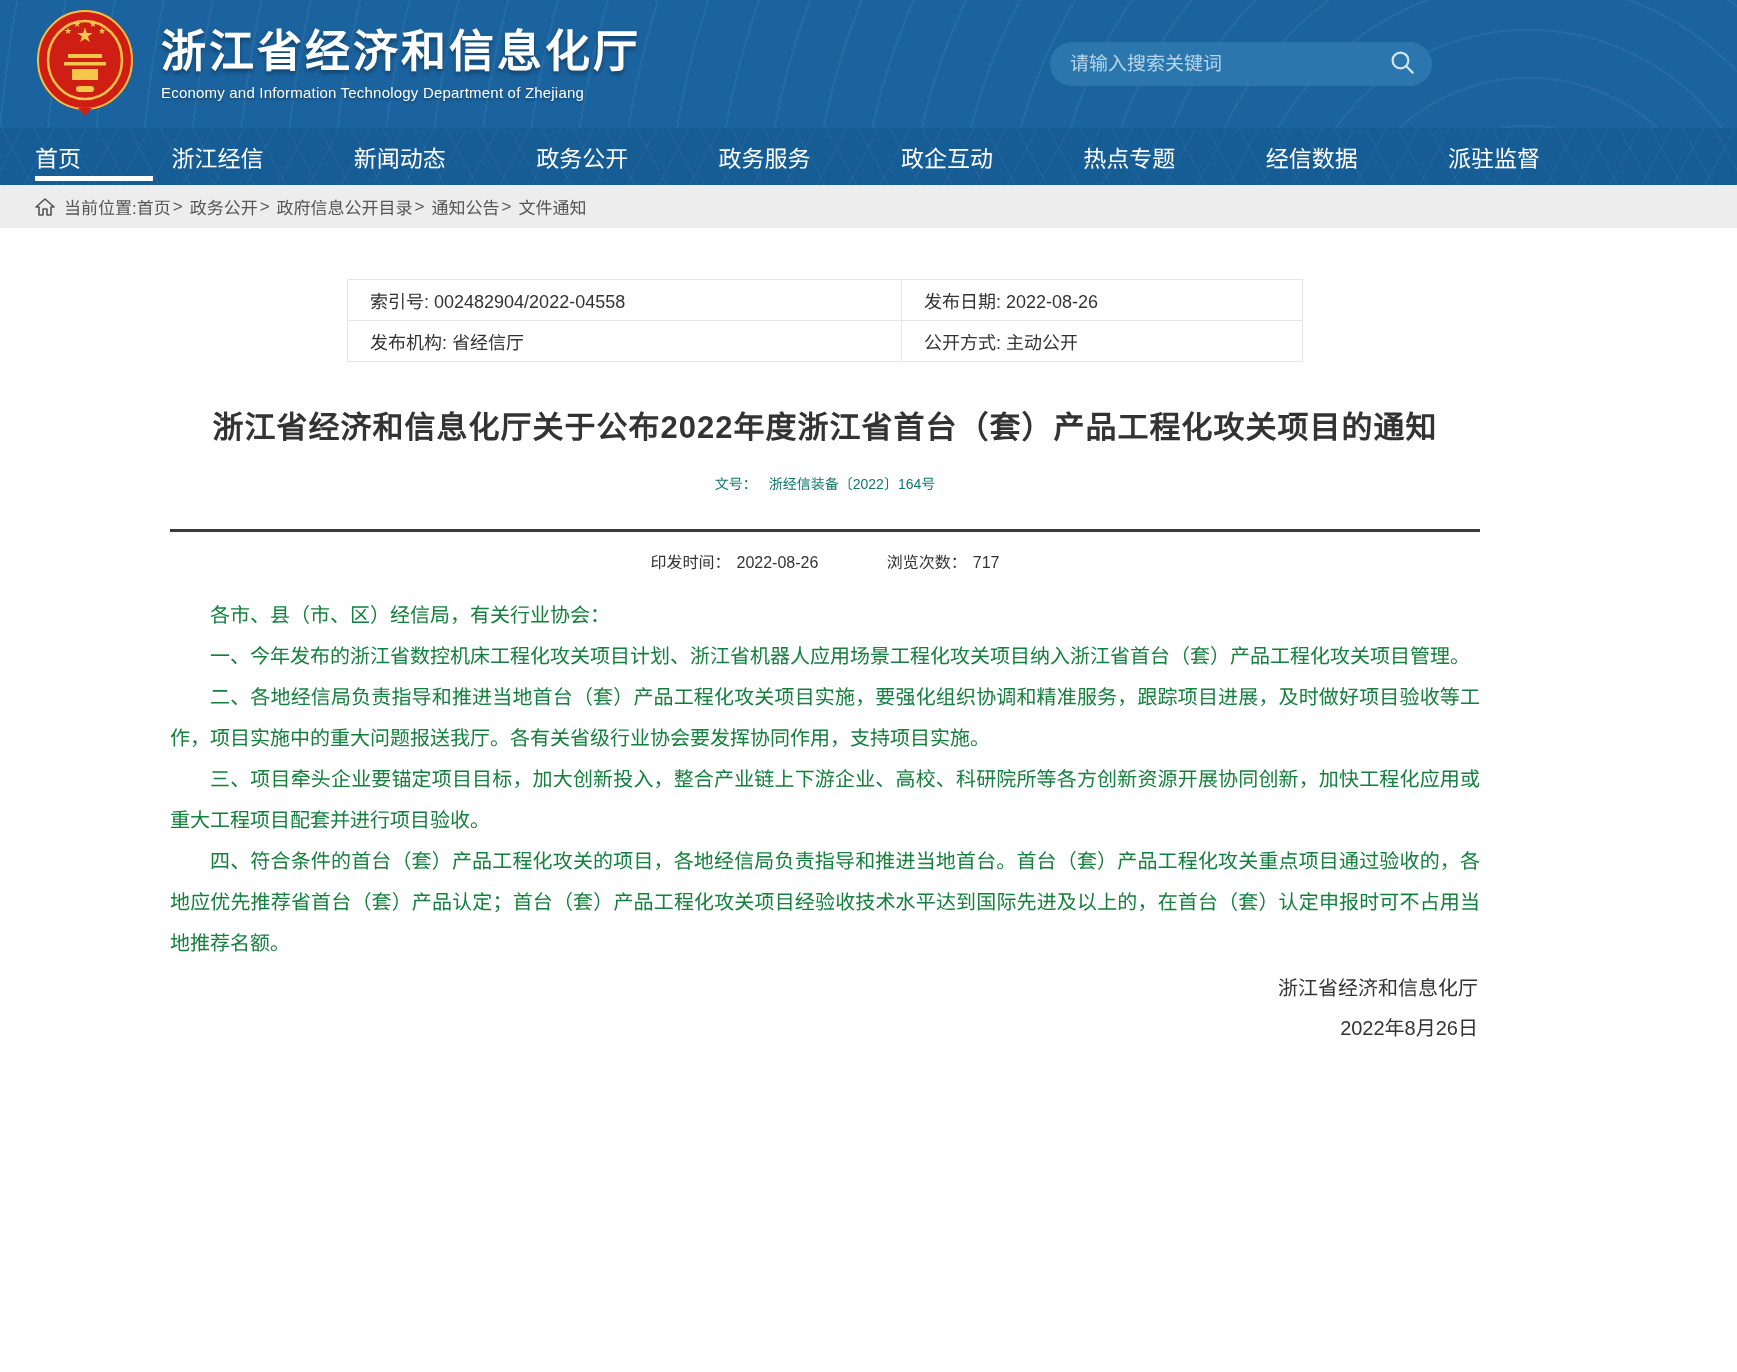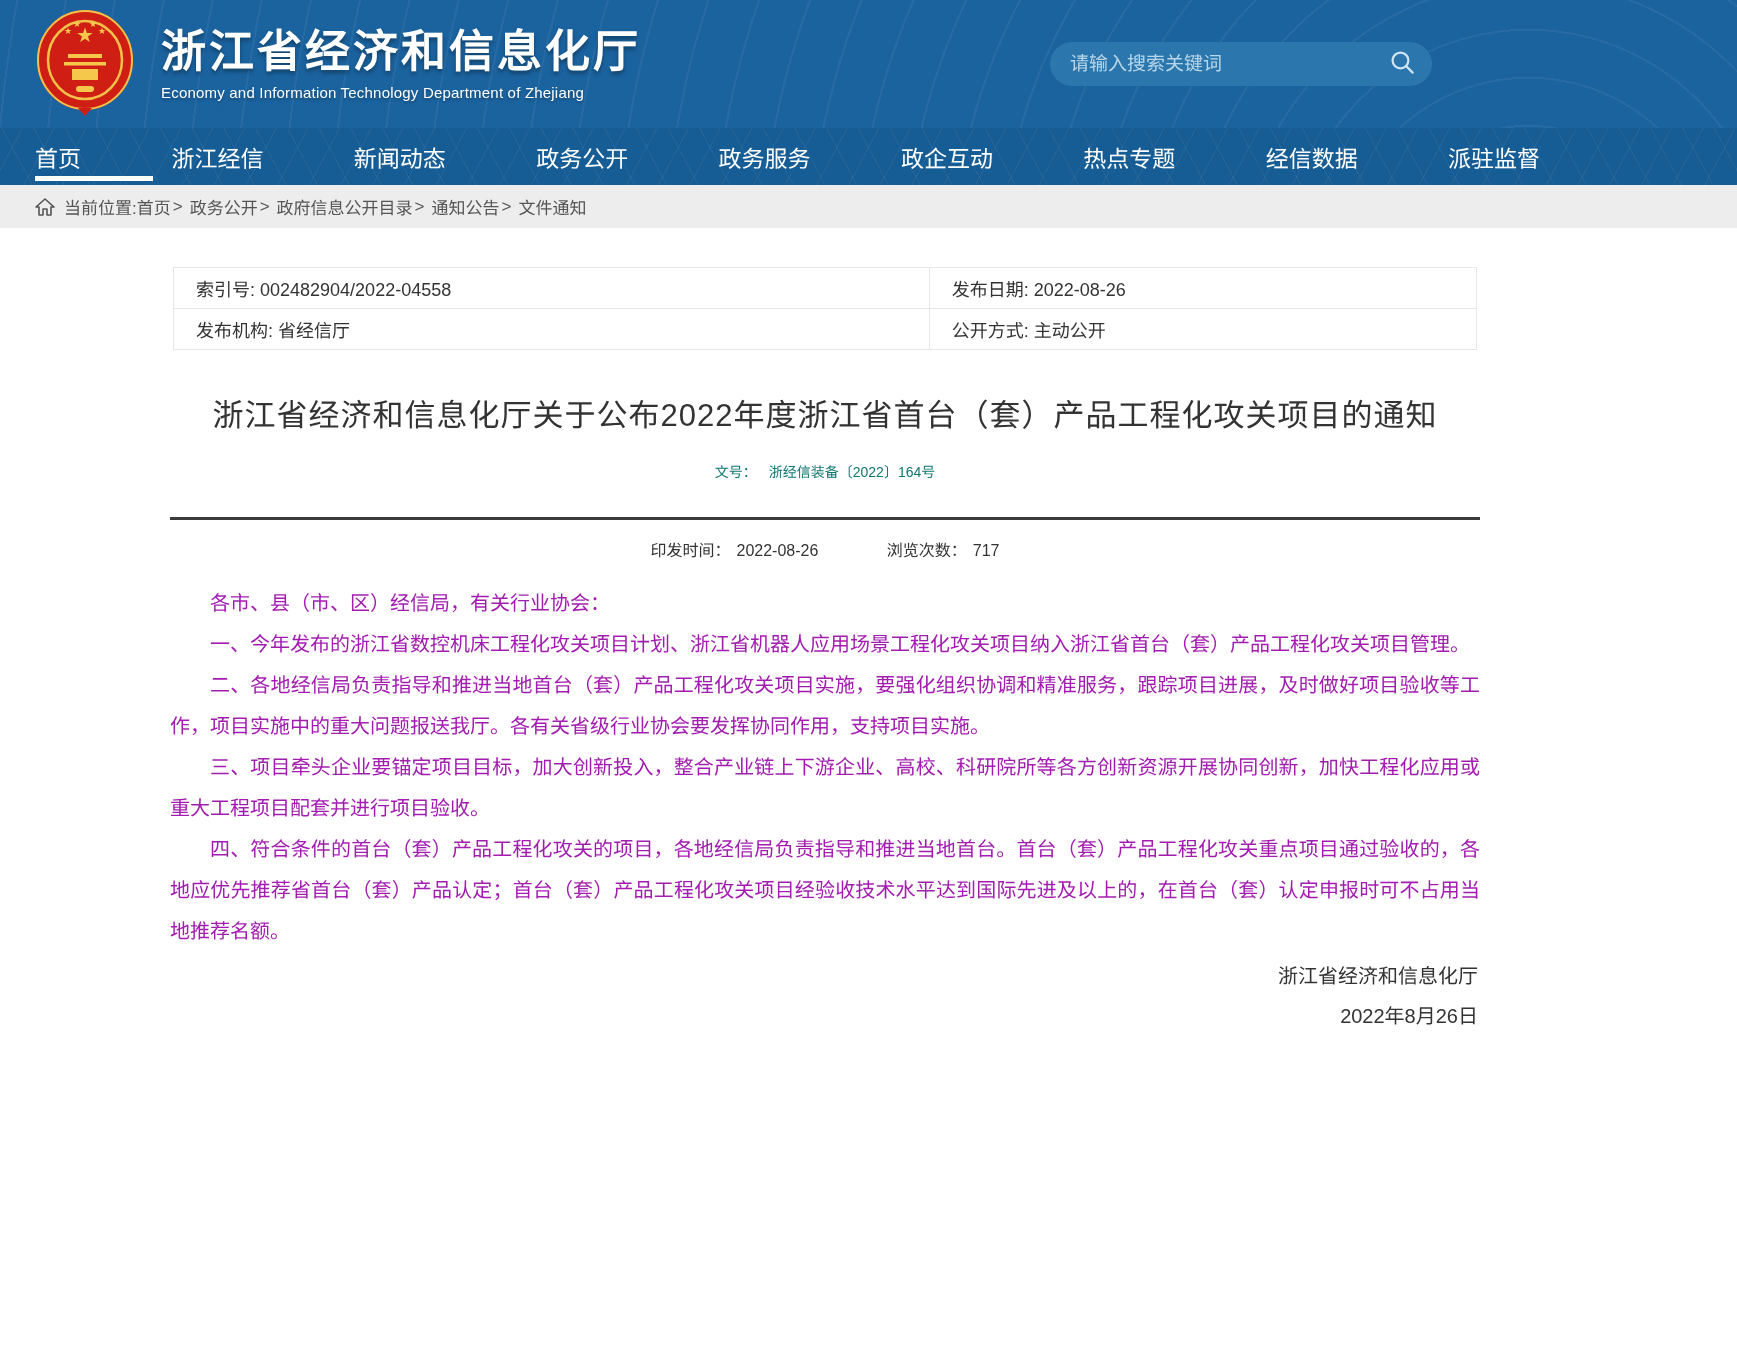--- a/index.html
+++ b/index.html
@@ -118,43 +118,43 @@
 
   
   .content {
     width: 1310px;
     margin-left: 170px;
     padding-top: 39px;
     padding-bottom: 120px;
   }
 
   .meta-table {
-    width: 1304px;
-    margin: 0 auto;
+    width: 956px;
+    margin: 12px auto;
     border-collapse: collapse;
     table-layout: fixed;
     font-size: 18px;
     color: #333333;
   }
   .meta-table td {
     border: 1px solid #e6e6e6;
     height: 41px;
     padding-left: 22px;
     vertical-align: middle;
     white-space: nowrap;
   }
   .meta-table td.c1 { width: 58%; }
   .meta-table td.c2 { width: 42%; }
   .meta-table .mv { margin-left: 5px; }
 
   .doc-title {
     margin-top: 40px;
     text-align: center;
     font-size: 31px;
-    font-weight: normal;
+    font-weight: bold;
     color: #333333;
     letter-spacing: 1px;
   }
   .doc-number {
     margin-top: 26px;
     text-align: center;
     font-size: 14px;
     color: #0f766e;
   }
   .doc-number .dn-value { margin-left: 12px; }
@@ -170,21 +170,21 @@
     font-size: 16px;
     color: #333333;
   }
   .doc-meta-line .group { margin: 0 32px; }
   .doc-meta-line .val { margin-left: 6px; }
 
   .article {
     margin-top: 22px;
     font-size: 20px;
     line-height: 41px;
-    color: #a21caf;
+    color: #15803d;
     text-align: justify;
   }
   .article p { text-indent: 2em; margin: 0; }
 
   .signature {
     margin-top: 4px;
     text-align: right;
     font-size: 20px;
     line-height: 40px;
     color: #333333;

